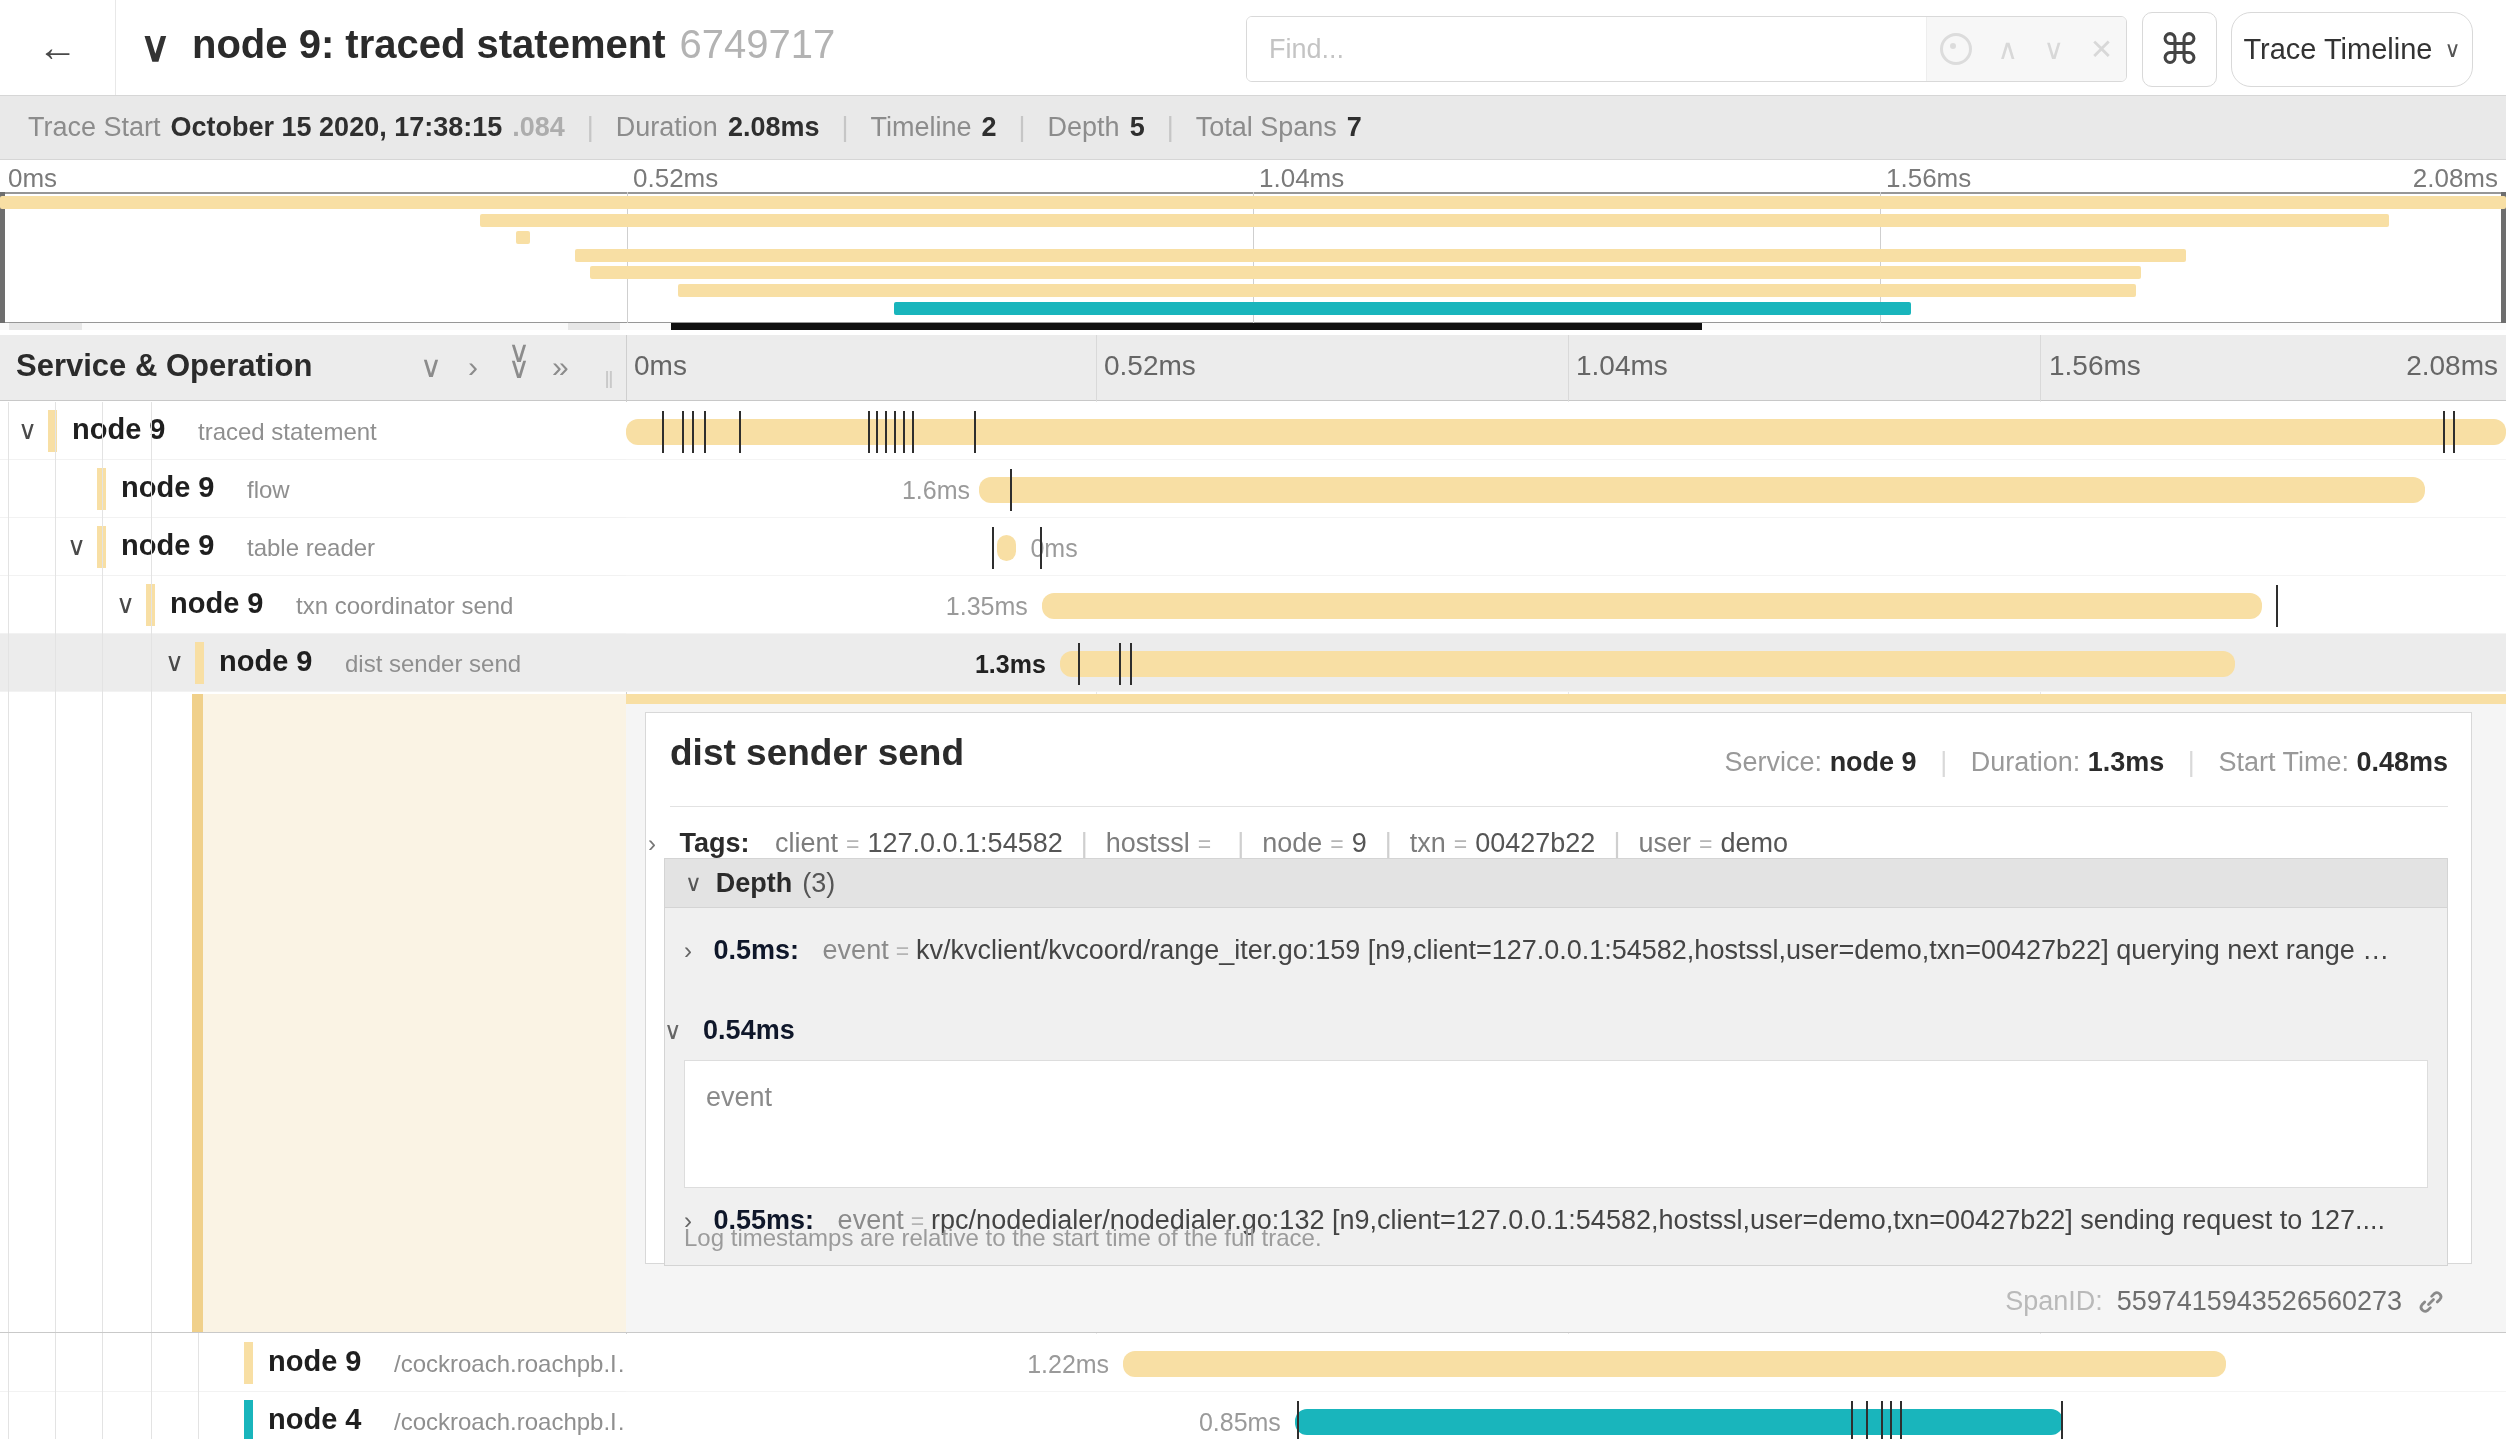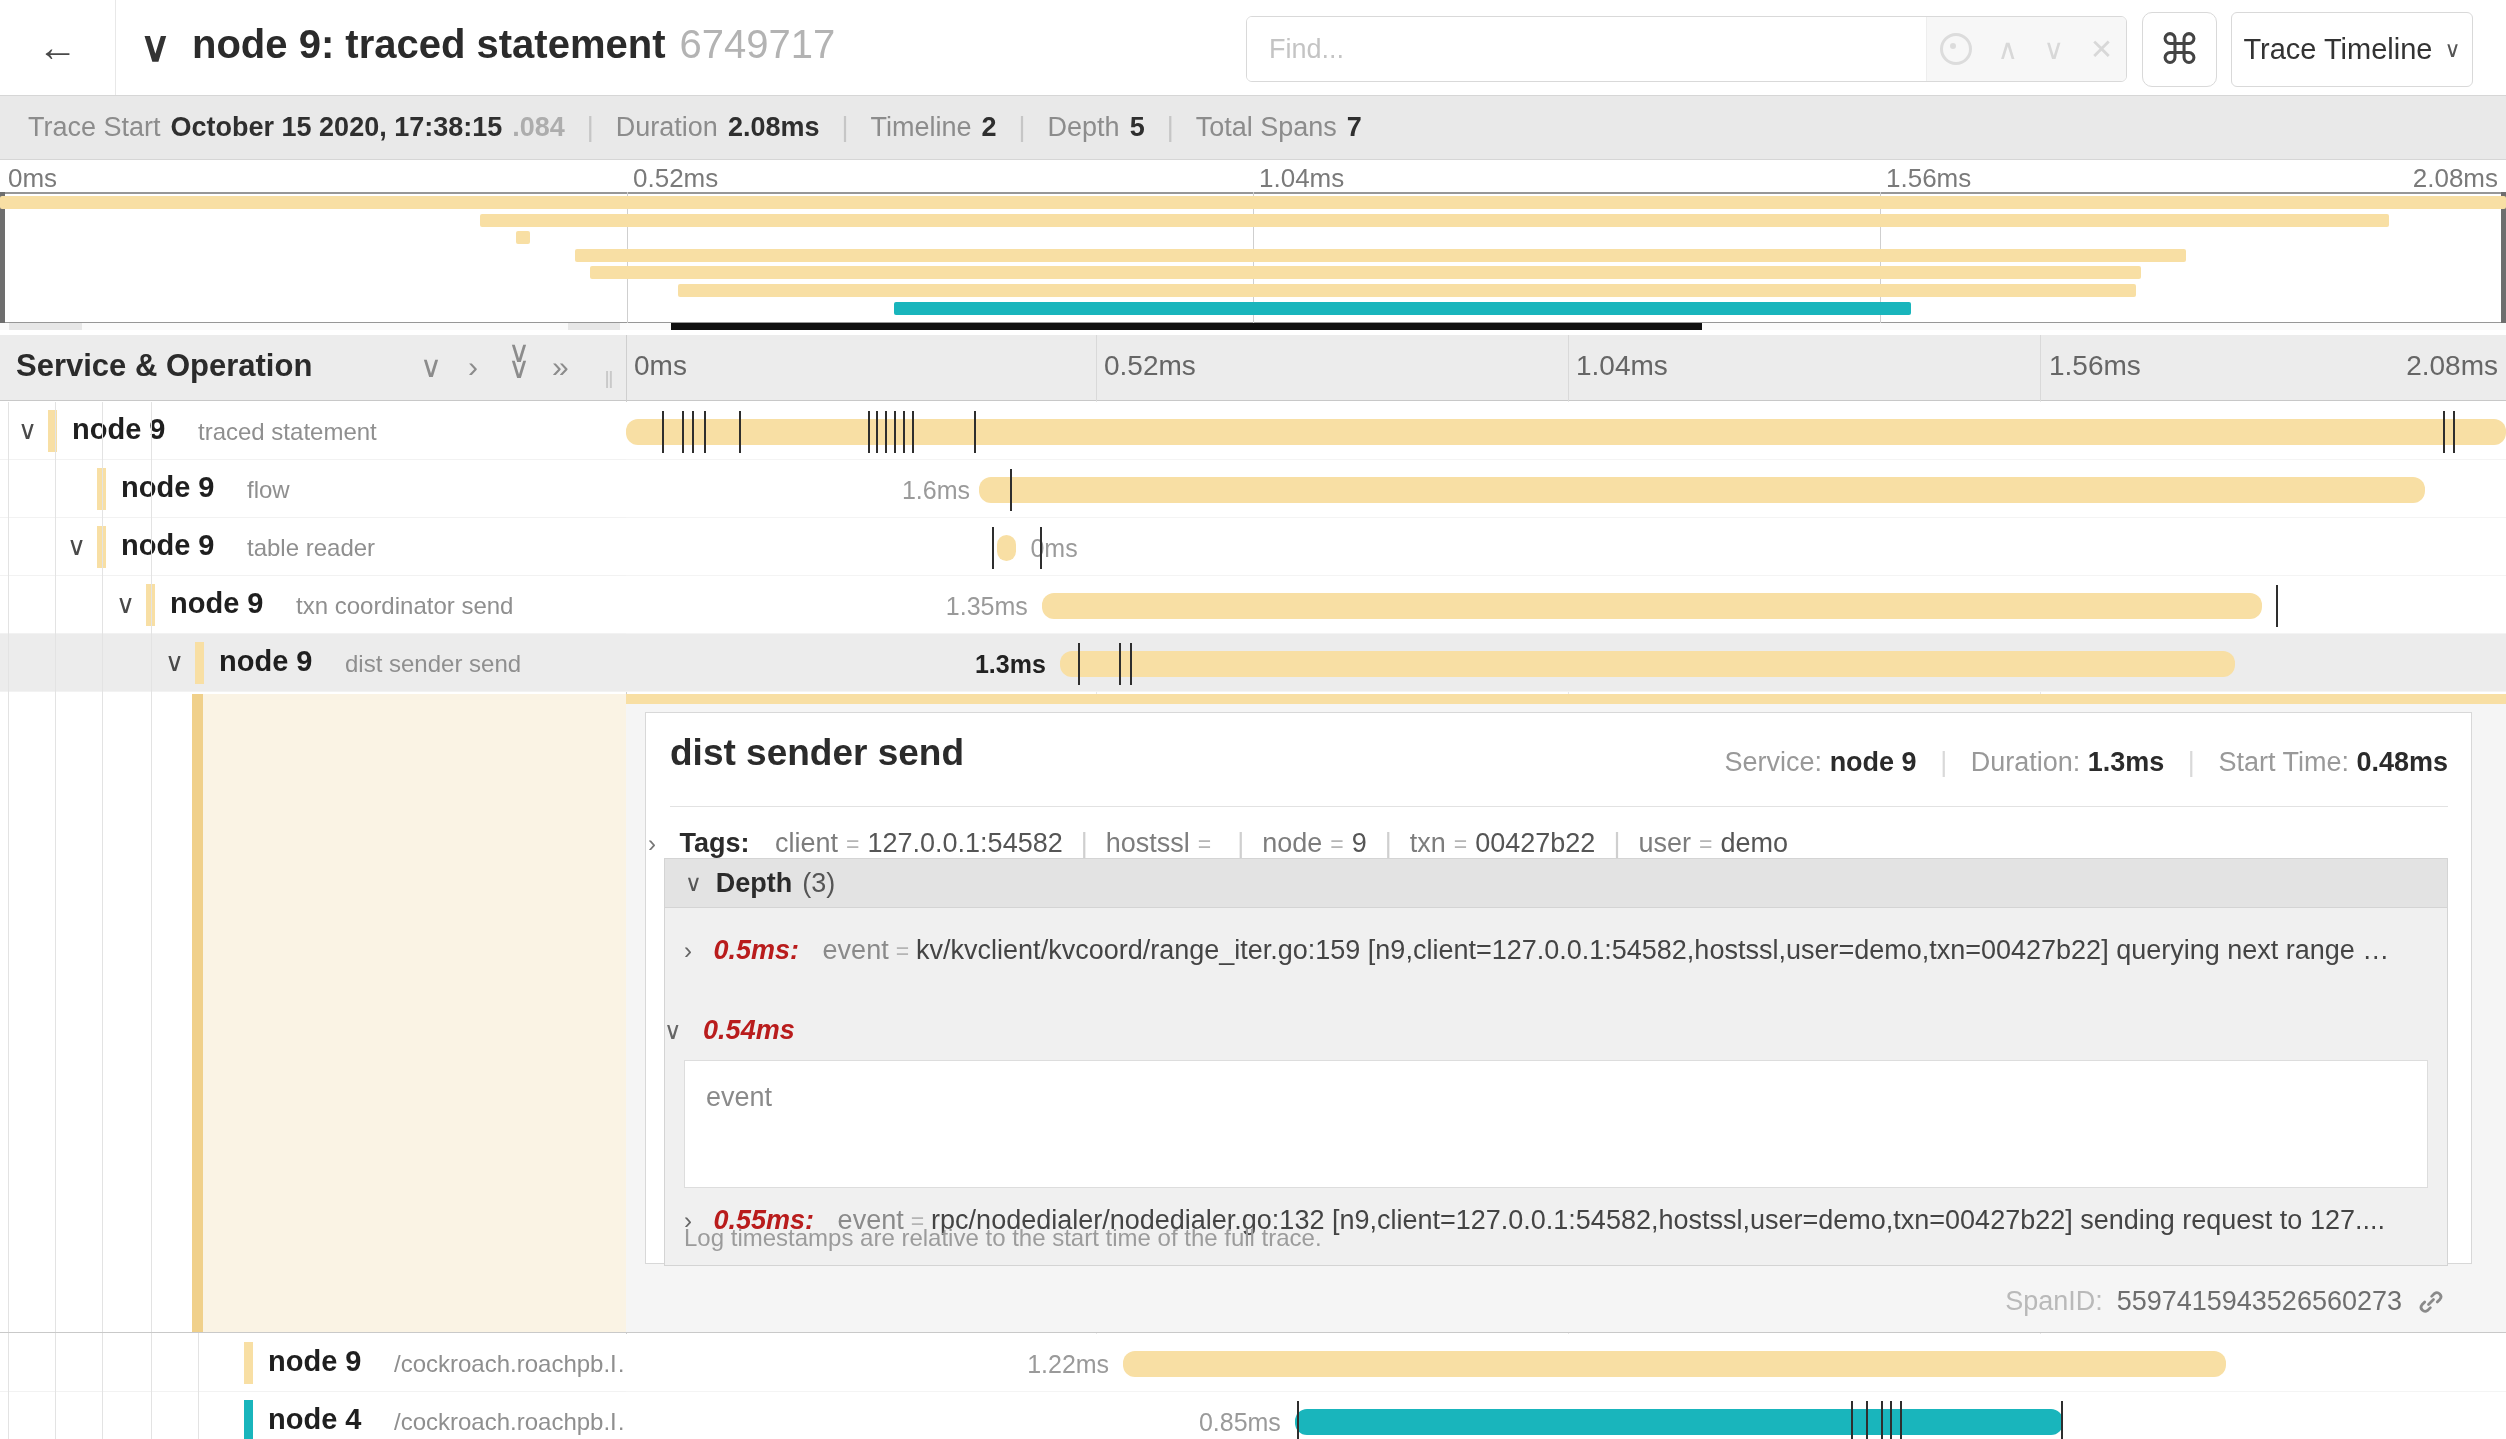--- a/index.html
+++ b/index.html
@@ -17,21 +17,21 @@
             background:#fff;display:flex;overflow:hidden;}
   .findwrap input{flex:0 0 635px;border:none;outline:none;font-size:27px;padding:0 22px;
             font-family:"Liberation Sans",sans-serif;color:#444;}
   .findwrap input::placeholder{color:#c4c4c4;}
   .findbtns{flex:1;background:#f7f7f7;border-left:1px solid #eee;display:flex;align-items:center;
             justify-content:space-around;color:#d8d8d8;font-size:28px;}
   .tgt{width:26px;height:26px;border:3px solid #dcdcdc;border-radius:50%;position:relative;}
   .tgt:after{content:"";position:absolute;left:7px;top:7px;width:6px;height:6px;border-radius:50%;background:#dcdcdc;}
   .cmdbtn{left:2142px;top:12px;width:73px;height:73px;border:1px solid #d9d9d9;border-radius:10px;
           display:flex;align-items:center;justify-content:center;font-size:42px;color:#444;background:#fff;cursor:pointer;}
-  .ttbtn{left:2231px;top:12px;width:240px;height:73px;border:1px solid #d9d9d9;border-radius:6px;
+  .ttbtn{left:2231px;top:12px;width:240px;height:73px;border:1px solid #d9d9d9;border-radius:20px;
          display:flex;align-items:center;justify-content:center;gap:12px;font-size:29px;color:#333;background:#fff;cursor:pointer;}
   .ttbtn .c{font-size:22px;color:#555;}
   
   .sum{left:0;top:95px;width:2506px;height:65px;background:#e9e9e9;border-top:1px solid #d6d6d6;
        border-bottom:1px solid #d6d6d6;display:flex;align-items:center;padding-left:28px;box-sizing:border-box;
        font-size:27px;color:#8c8c8c;white-space:nowrap;}
   .sum b{color:#2f2f2f;margin-left:10px;font-weight:700;}
   .sum .frac{color:#adadad;font-weight:700;}
   .sum .sep{color:#c6c6c6;margin:0 22px;}
   
@@ -83,21 +83,21 @@
   .tags .k{color:#7d7d7d;}
   .tags .eq{color:#b5b5b5;margin:0 8px;font-size:23px;}
   .tags .sep{color:#cfcfcf;margin:0 18px;}
   .logsbox{left:664px;top:858px;width:1784px;height:408px;border:1px solid #d4d4d4;background:#f0f0f0;box-sizing:border-box;}
   .logshdr{left:664px;top:858px;width:1784px;height:50px;background:#e3e3e3;border:1px solid #d4d4d4;
            box-sizing:border-box;font-size:27px;color:#2b2b2b;display:flex;align-items:center;cursor:pointer;}
   .logshdr .chev{margin:0 14px 0 20px;font-size:23px;color:#555;}
   .logshdr .cnt{font-weight:400;color:#555;margin-left:10px;}
   .logrow{position:absolute;font-size:27px;color:#444;white-space:nowrap;overflow:hidden;}
   .logrow .chev{color:#666;font-size:24px;margin-right:14px;}
-  .logrow b{color:#b91c1c;margin-right:16px;font-style:italic;}
+  .logrow b{color:#0f172a;margin-right:16px;}
   .logrow .k{color:#8a8a8a;}
   .logrow .eq{color:#b5b5b5;margin:0 7px;font-size:23px;}
   .evtbox{left:684px;top:1060px;width:1744px;height:128px;background:#fff;border:1px solid #ddd;box-sizing:border-box;}
   .evtkey{left:706px;top:1082px;font-size:27px;color:#8a8a8a;}
   .evtval{left:930px;top:1076px;width:1460px;font-family:"DejaVu Sans Mono",monospace;
           font-size:25px;font-weight:700;color:#0e7f81;line-height:42px;word-break:break-all;}
   .footnote{left:684px;top:1224px;font-size:24px;color:#9b9b9b;}
   .spanid{right:60px;top:1286px;font-size:27px;color:#6e6e6e;display:flex;align-items:center;gap:14px;}
   .spanid .lbl{color:#b9b9b9;}
   .linkicon{width:30px;height:30px;display:inline-block;}

